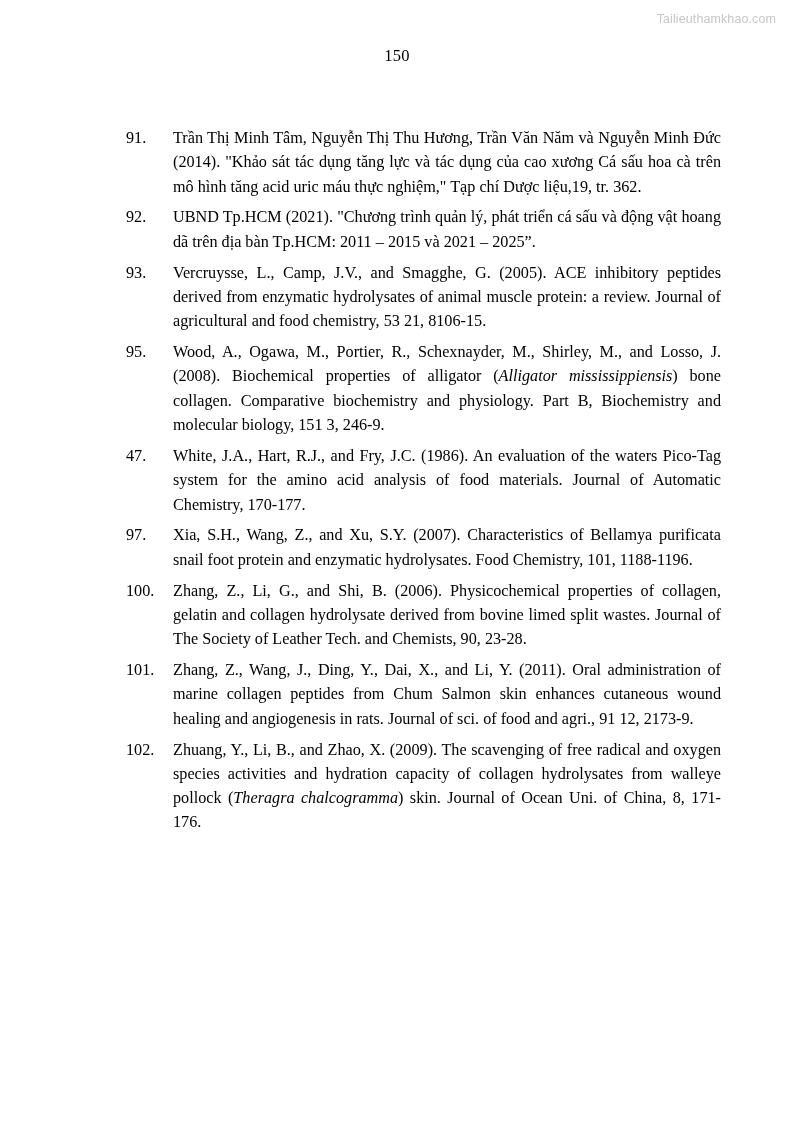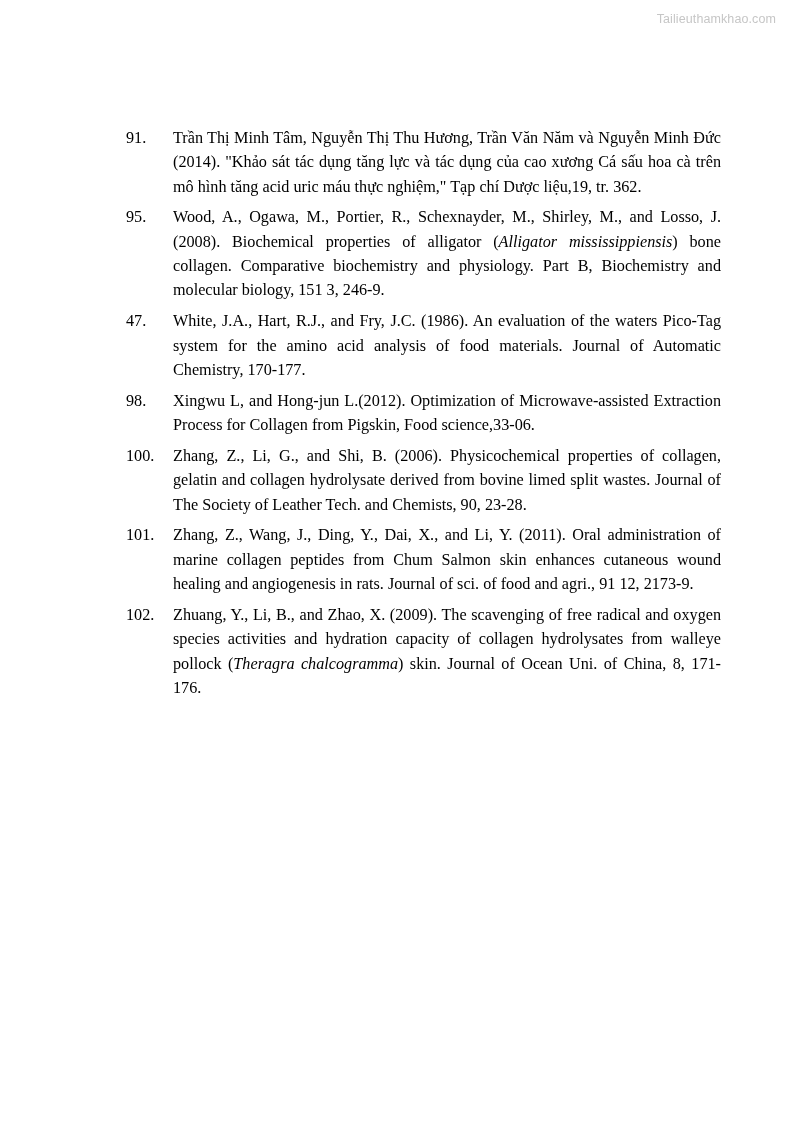--- a/index.html
+++ b/index.html
@@ -96,37 +96,46 @@
     line-height: 0;
   }
 </style>
 </head>
 <body>
 
 <div class="page">
 
   <div class="watermark">Tailieuthamkhao.com</div>
 
+  <div class="page-number">150</div>
 
   <div class="reference-list">
       <div class="ref-item narrow">
         <span class="num">91.</span>
         <span class="body">Trần Thị Minh Tâm, Nguyễn Thị Thu Hương, Trần Văn Năm và Nguyễn Minh Đức (2014). "Khảo sát tác dụng tăng lực và tác dụng của cao xương Cá sấu hoa cà trên mô hình tăng acid uric máu thực nghiệm," Tạp chí Dược liệu,19, tr. 362.</span>
+      </div>
+      <div class="ref-item narrow">
+        <span class="num">92.</span>
+        <span class="body">UBND Tp.HCM (2021). "Chương trình quản lý, phát triển cá sấu và động vật hoang dã trên địa bàn Tp.HCM: 2011 – 2015 và 2021 – 2025”.</span>
+      </div>
+      <div class="ref-item narrow">
+        <span class="num">93.</span>
+        <span class="body">Vercruysse, L., Camp, J.V., and Smagghe, G. (2005). ACE inhibitory peptides derived from enzymatic hydrolysates of animal muscle protein: a review. Journal of agricultural and food chemistry, 53 21, 8106-15.</span>
       </div>
       <div class="ref-item narrow">
         <span class="num">95.</span>
         <span class="body">Wood, A., Ogawa, M., Portier, R., Schexnayder, M., Shirley, M., and Losso, J. (2008). Biochemical properties of alligator (<i>Alligator mississippiensis</i>) bone collagen. Comparative biochemistry and physiology. Part B, Biochemistry and molecular biology, 151 3, 246-9.</span>
       </div>
       <div class="ref-item narrow">
         <span class="num">47.</span>
         <span class="body">White, J.A., Hart, R.J., and Fry, J.C. (1986). An evaluation of the waters Pico-Tag system for the amino acid analysis of food materials. Journal of Automatic Chemistry, 170-177.</span>
       </div>
       <div class="ref-item narrow">
-        <span class="num">98.</span>
-        <span class="body">Xingwu L, and Hong-jun L.(2012). Optimization of Microwave-assisted Extraction Process for Collagen from Pigskin, Food science,33-06.</span>
+        <span class="num">97.</span>
+        <span class="body">Xia, S.H., Wang, Z., and Xu, S.Y. (2007). Characteristics of Bellamya purificata snail foot protein and enzymatic hydrolysates. Food Chemistry, 101, 1188-1196.</span>
       </div>
       <div class="ref-item wide">
         <span class="num">100.</span>
         <span class="body">Zhang, Z., Li, G., and Shi, B. (2006). Physicochemical properties of collagen, gelatin and collagen hydrolysate derived from bovine limed split wastes. Journal of The Society of Leather Tech. and Chemists, 90, 23-28.</span>
       </div>
       <div class="ref-item wide">
         <span class="num">101.</span>
         <span class="body">Zhang, Z., Wang, J., Ding, Y., Dai, X., and Li, Y. (2011). Oral administration of marine collagen peptides from Chum Salmon skin enhances cutaneous wound healing and angiogenesis in rats. Journal of sci. of food and agri., 91 12, 2173-9.</span>
       </div>
       <div class="ref-item wide">

